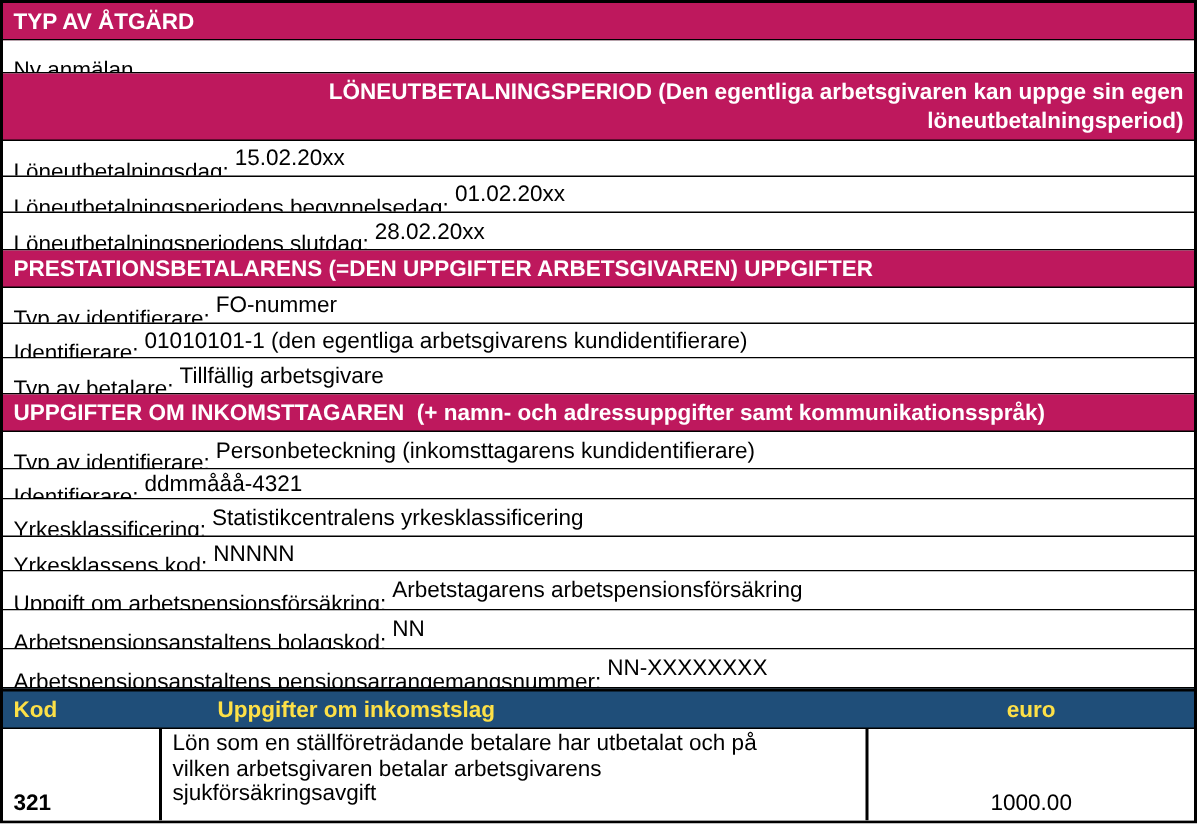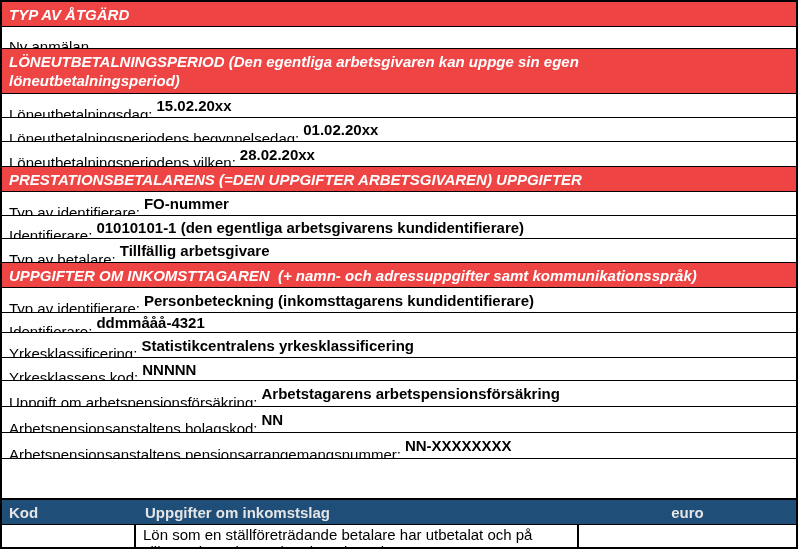--- a/index.html
+++ b/index.html
@@ -3,51 +3,50 @@
 <meta charset="utf-8">
 <style>
   html,body{margin:0;padding:0;background:#fff;}
   body{font-family:"Liberation Sans","DejaVu Sans",sans-serif;color:#000;}
   .doc{
     width:798px;height:549px;box-sizing:border-box;
     border:2px solid #000;background:#fff;font-size:15px;
     overflow:hidden;
   }
   .sech{
-    background:#ef4444;color:#fff;font-weight:bold;
+    background:#be185d;color:#fff;font-weight:bold;
     display:flex;align-items:center;
     padding:0 7px;border-bottom:1px solid #000;box-sizing:border-box;
     white-space:pre-wrap;
-    font-style:italic;
   }
   .sech.two{
-    flex-direction:column;align-items:flex-start;justify-content:center;
+    flex-direction:column;align-items:flex-end;justify-content:center;
     line-height:19px;padding:2px 7px;
   }
   .frow{
     display:flex;align-items:center;padding:0 7px;
     border-bottom:1px solid #000;box-sizing:border-box;background:#fff;
     white-space:nowrap;overflow:hidden;
   }
   .fl{white-space:pre;margin-top:17px;}
-  .fv{font-weight:bold;margin-left:4px;white-space:pre;}
+  .fv{font-weight:normal;margin-left:4px;white-space:pre;}
   .h20{height:20px}.h22{height:22px}.h23{height:23px}.h24{height:24px}
   .h25{height:25px}.h26{height:26px}.h45{height:45px}
   
   .tbl-header{
-    display:flex;background:#1F4E79;color:#e5e5e5;font-weight:bold;
+    display:flex;background:#1F4E79;color:#fde047;font-weight:bold;
     height:27px;box-sizing:border-box;border-top:2px solid #000;border-bottom:1px solid #000;
-    align-items:flex-end;padding-bottom:3px;margin-top:39px;
+    align-items:flex-end;padding-bottom:3px;
   }
   .th-kod{width:134px;box-sizing:border-box;padding-left:7px;}
   .th-desc{flex:1;box-sizing:border-box;padding-left:9px;}
   .th-euro{width:217px;box-sizing:border-box;text-align:center;}
   .tbl-row{display:flex;height:61px;box-sizing:border-box;background:#fff;}
   .td-kod{
-    width:134px;box-sizing:border-box;border-right:2px solid #000;
+    width:106px;box-sizing:border-box;border-right:2px solid #000;
     display:flex;align-items:flex-end;padding:0 0 3px 7px;font-weight:bold;
   }
   .td-desc{
     flex:1;box-sizing:border-box;border-right:2px solid #000;
     font-weight:normal;padding:2px 7px 0 7px;line-height:16.5px;
   }
   .td-desc-inner{max-width:420px;}
   .td-euro{
     width:217px;box-sizing:border-box;display:flex;
     align-items:flex-end;justify-content:center;padding-bottom:3px;
@@ -71,21 +70,21 @@
   </div>
   <div class="frow h24">
     <span class="fl">Löneutbetalningsdag:</span>
     <span class="fv">15.02.20xx</span>
   </div>
   <div class="frow h24">
     <span class="fl">Löneutbetalningsperiodens begynnelsedag:</span>
     <span class="fv">01.02.20xx</span>
   </div>
   <div class="frow h25">
-    <span class="fl">Löneutbetalningsperiodens vilken:</span>
+    <span class="fl">Löneutbetalningsperiodens slutdag:</span>
     <span class="fv">28.02.20xx</span>
   </div>
 
   <div class="sech h25">
     <span>PRESTATIONSBETALARENS (=DEN UPPGIFTER ARBETSGIVAREN) UPPGIFTER</span>
   </div>
   <div class="frow h24">
     <span class="fl">Typ av identifierare:</span>
     <span class="fv">FO-nummer</span>
   </div>

